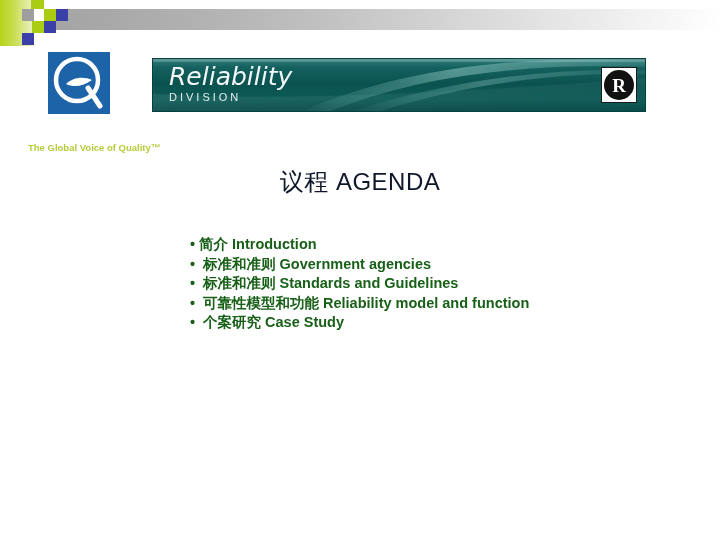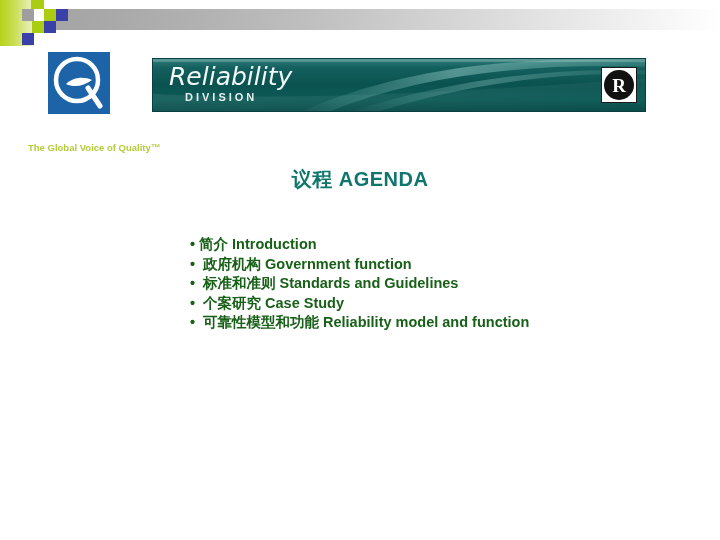--- a/index.html
+++ b/index.html
@@ -111,24 +111,23 @@
     font-size: 25px;
     font-weight: 400;
     letter-spacing: 0px;
     color: #f2f7f7;
     font-style: italic;
   }
   .banner-sub {
     margin-top: 3px;
     font-family: "Liberation Sans", sans-serif;
     font-size: 11px;
-    font-weight: 700;
+    font-weight: 400;
     letter-spacing: 3px;
     color: #e6efef;
-    margin-left: 16px;
   }
   .r-badge {
     position: absolute;
     right: 8px; top: 8px;
     width: 36px; height: 36px;
     background: #ffffff;
     border: 1px solid #1a1a1a;
     box-sizing: border-box;
     display: flex;
     align-items: center;
@@ -148,23 +147,23 @@
     line-height: 1;
   }
 
   
   #slide-title {
     position: absolute;
     left: 0; top: 166px;
     width: 720px;
     text-align: center;
     font-family: "Liberation Sans", sans-serif;
-    font-size: 20px;
-    font-weight: 700;
-    color: #0f766e;
+    font-size: 24px;
+    font-weight: 400;
+    color: #0f172a;
     letter-spacing: 0.5px;
   }
 
   
   #agenda-list {
     position: absolute;
     left: 186px; top: 231px;
     width: 480px;
     margin: 4px;
     padding: 0;
@@ -238,17 +237,17 @@
   </div>
   <div class="r-badge">
     <div class="r-badge-inner">R</div>
   </div>
 </div>
 
 <div id="slide-title">议程  AGENDA</div>
 
 <ul id="agenda-list">
   <li class="first"><span class="blt">•</span><span>简介  Introduction</span></li>
-  <li><span class="blt">•</span><span>政府机构  Government function</span></li>
+  <li><span class="blt">•</span><span>标准和准则  Government agencies</span></li>
   <li><span class="blt">•</span><span>标准和准则  Standards and Guidelines</span></li>
+  <li><span class="blt">•</span><span>可靠性模型和功能  Reliability model and function</span></li>
   <li><span class="blt">•</span><span>个案研究 Case Study</span></li>
-  <li><span class="blt">•</span><span>可靠性模型和功能  Reliability model and function</span></li>
 </ul>
 
 </body></html>

